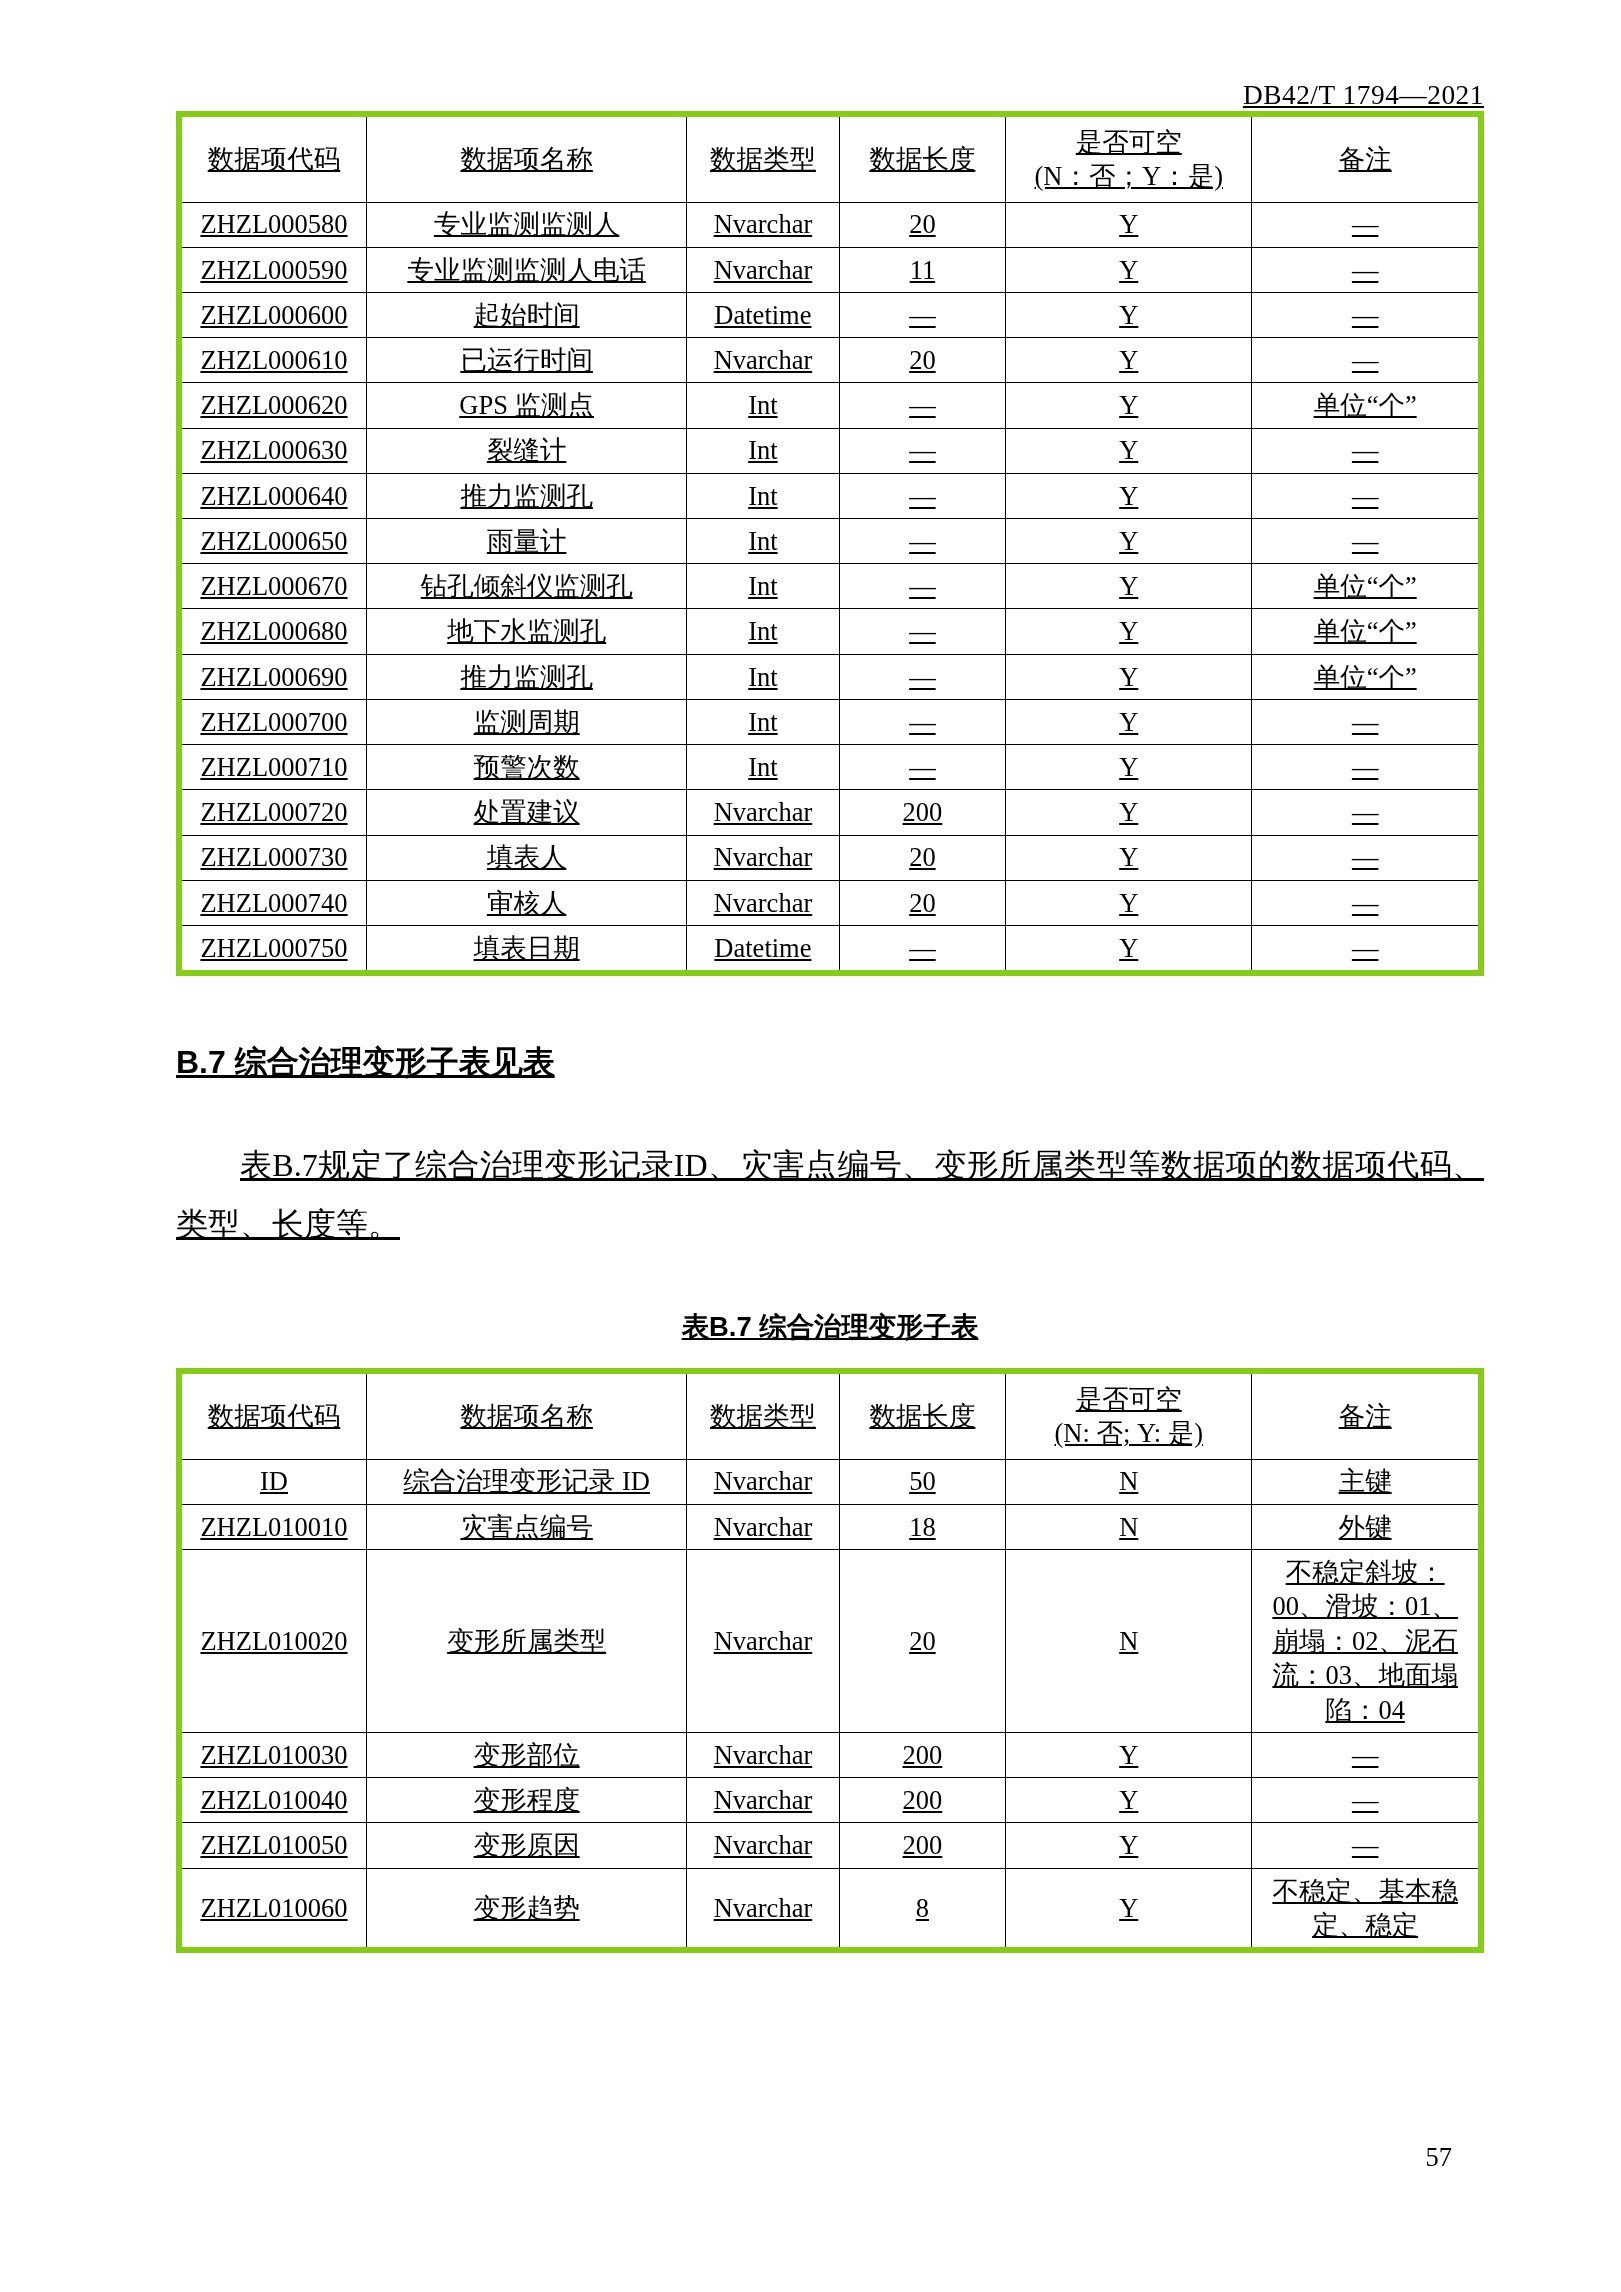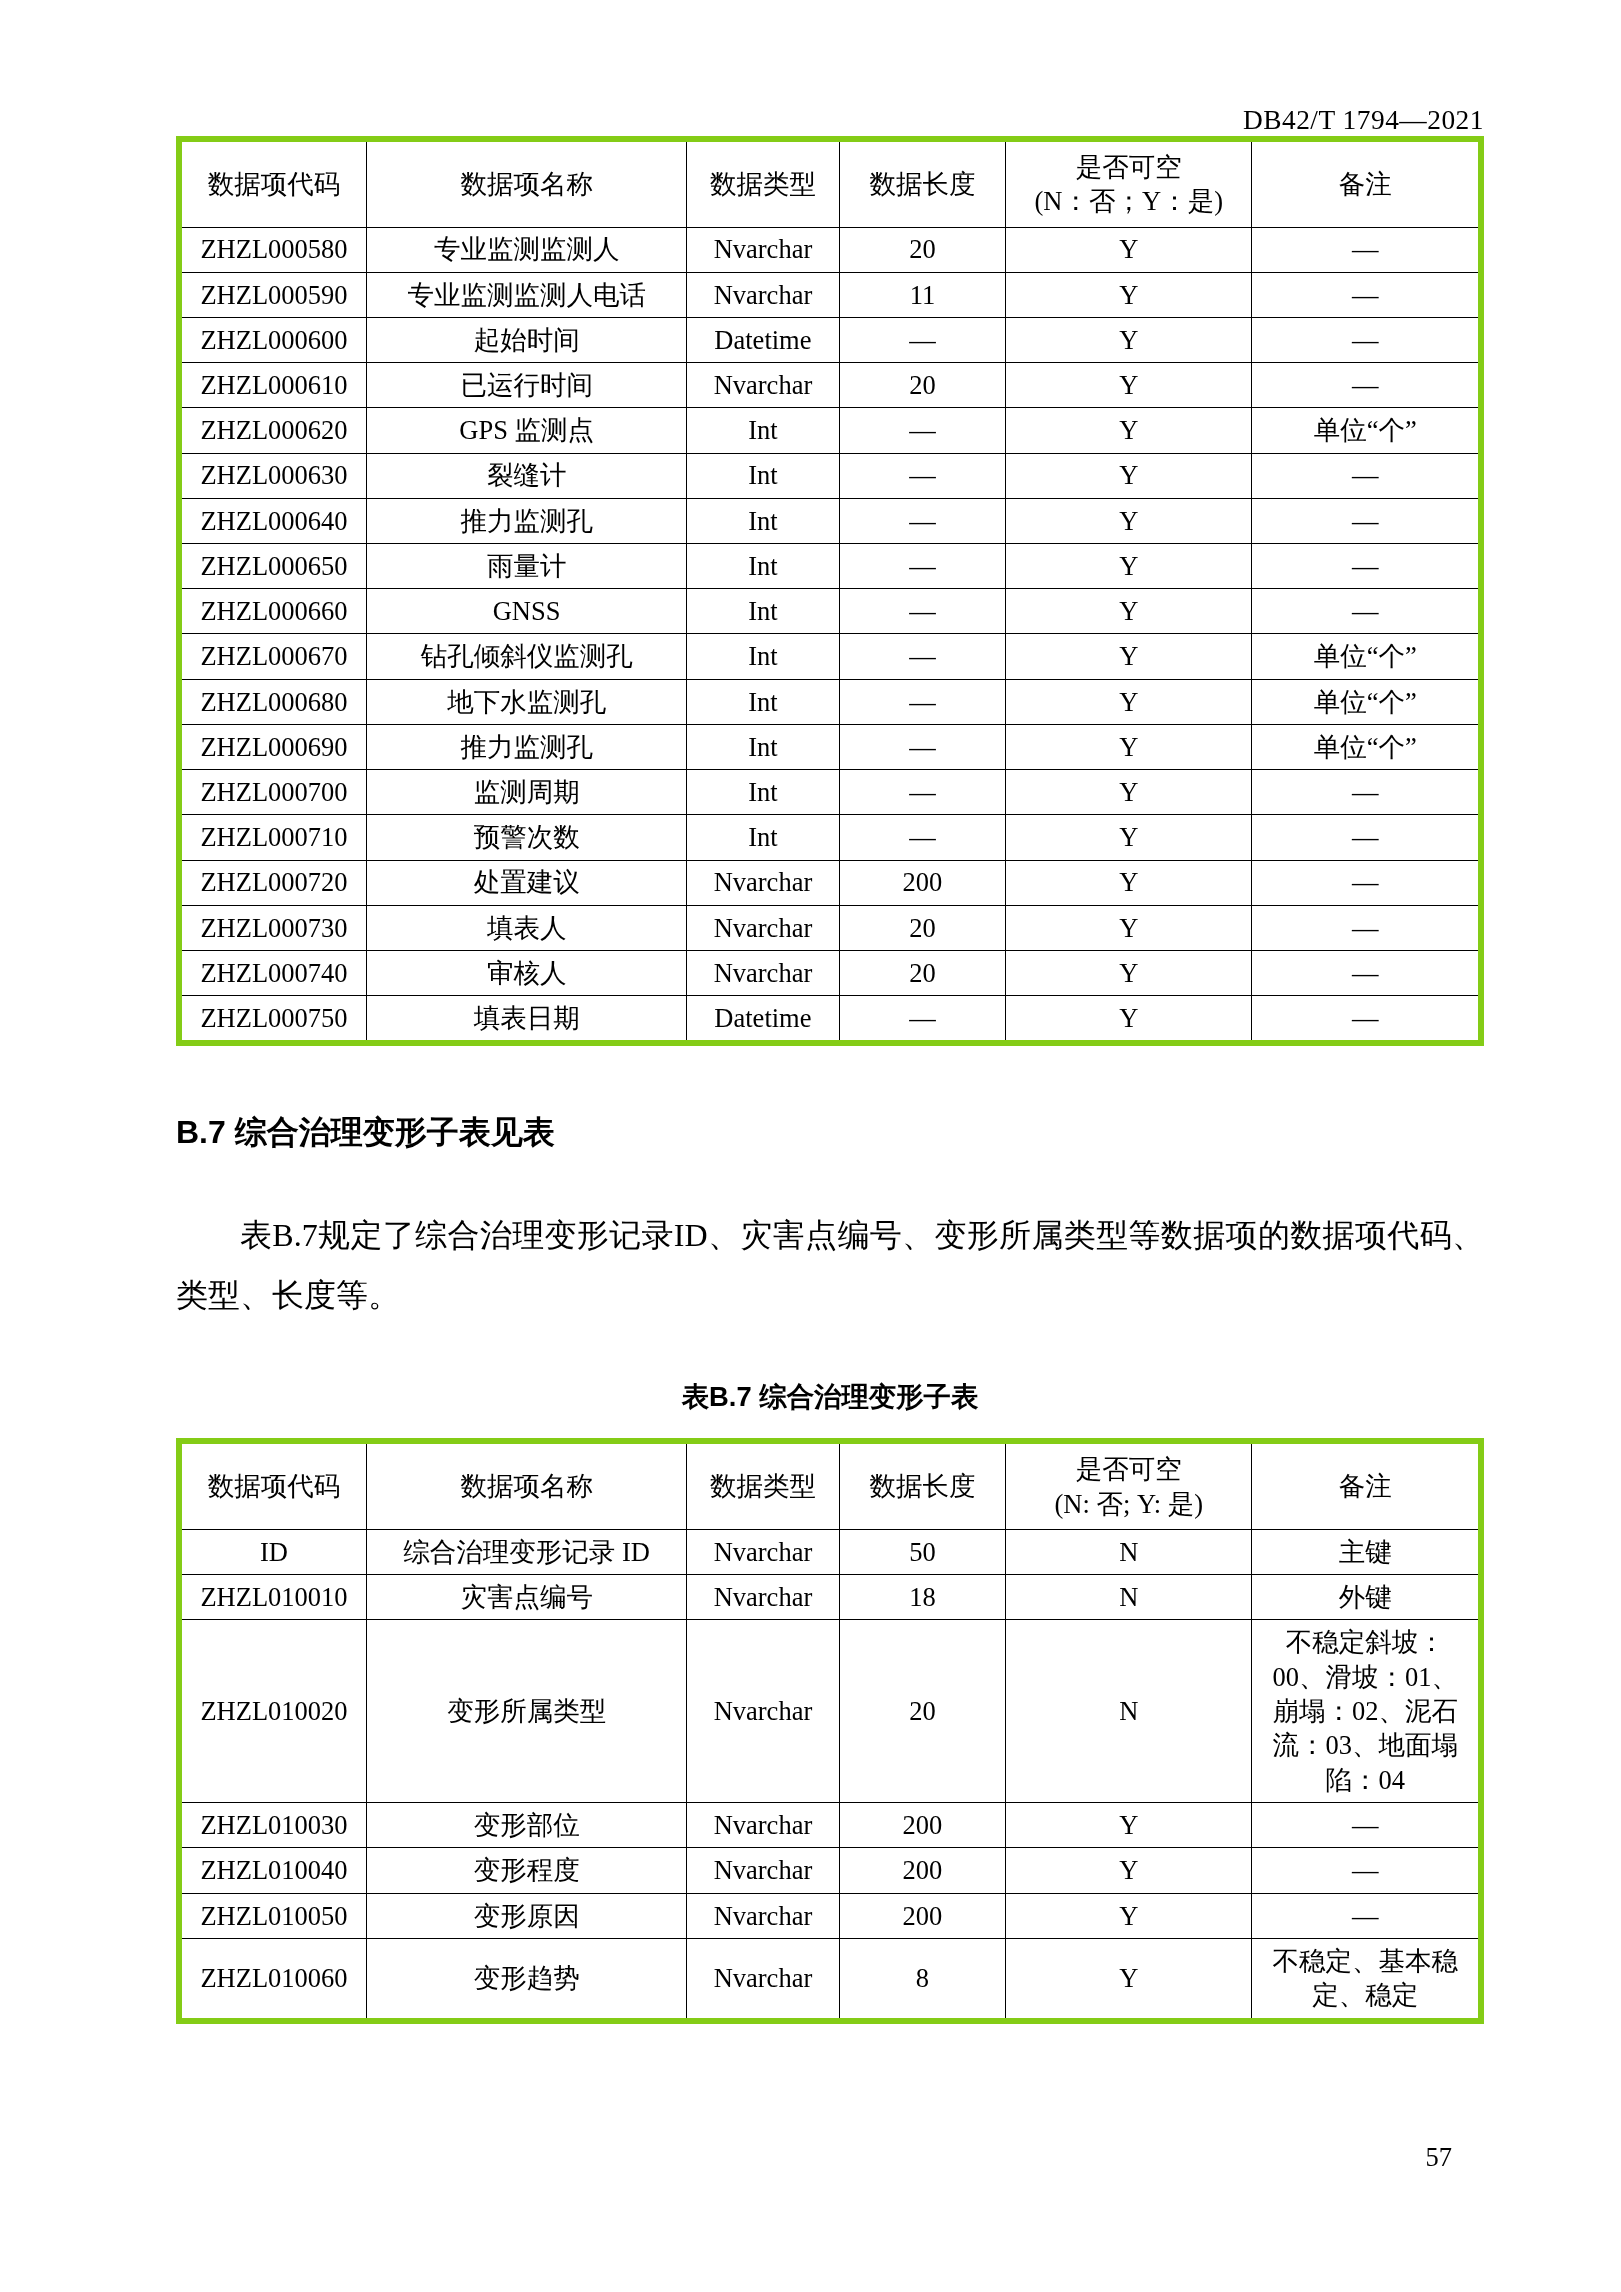--- a/index.html
+++ b/index.html
@@ -9,21 +9,22 @@
     height: 2293px;
     position: relative;
     font-family: "Liberation Serif", "DejaVu Serif", serif;
     color: #000;
   }
   .page {
     position: absolute;
     left: 176px;
     top: 0;
     width: 1308px;
-    padding-top: 105px;
+    padding-top: 80px;
+    text-decoration: underline;
   }
   .doc-header {
     text-align: right;
     font-size: 27.4px;
     letter-spacing: 0.5px;
   }
   .table-title {
     text-align: center;
     font-family: "Liberation Sans", "DejaVu Sans", sans-serif;
     font-weight: bold;
@@ -158,28 +159,20 @@
         </tr>
         <tr>
           <td>ZHZL000650</td>
           <td>雨量计</td>
           <td>Int</td>
           <td>—</td>
           <td>Y</td>
           <td>—</td>
         </tr>
         <tr>
-          <td>ZHZL000660</td>
-          <td>GNSS</td>
-          <td>Int</td>
-          <td>—</td>
-          <td>Y</td>
-          <td>—</td>
-        </tr>
-        <tr>
           <td>ZHZL000670</td>
           <td>钻孔倾斜仪监测孔</td>
           <td>Int</td>
           <td>—</td>
           <td>Y</td>
           <td>单位“个”</td>
         </tr>
         <tr>
           <td>ZHZL000680</td>
           <td>地下水监测孔</td>

